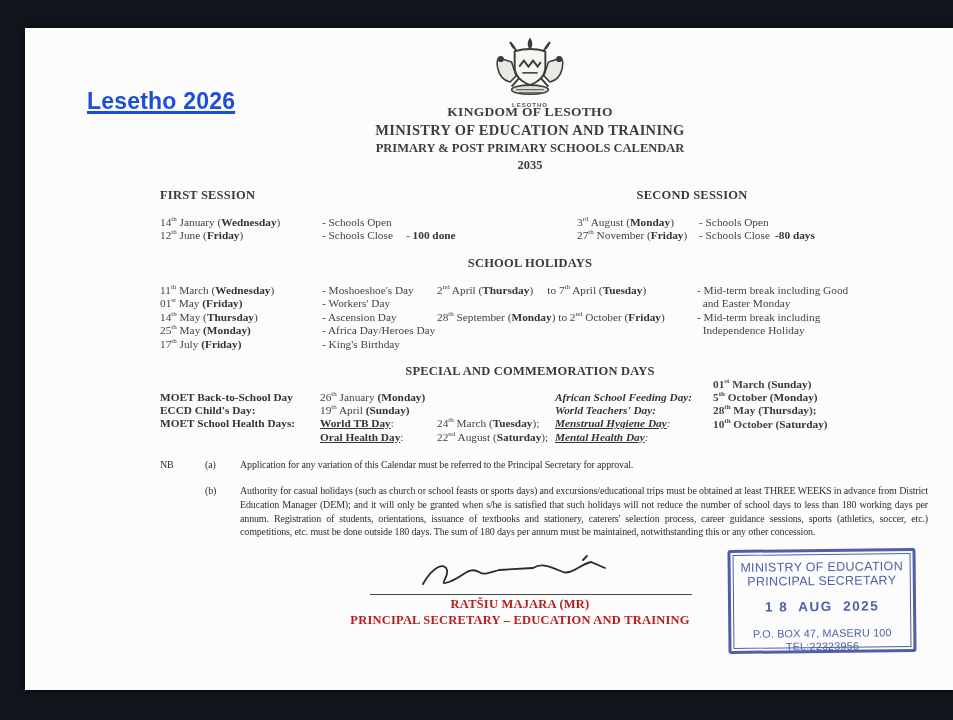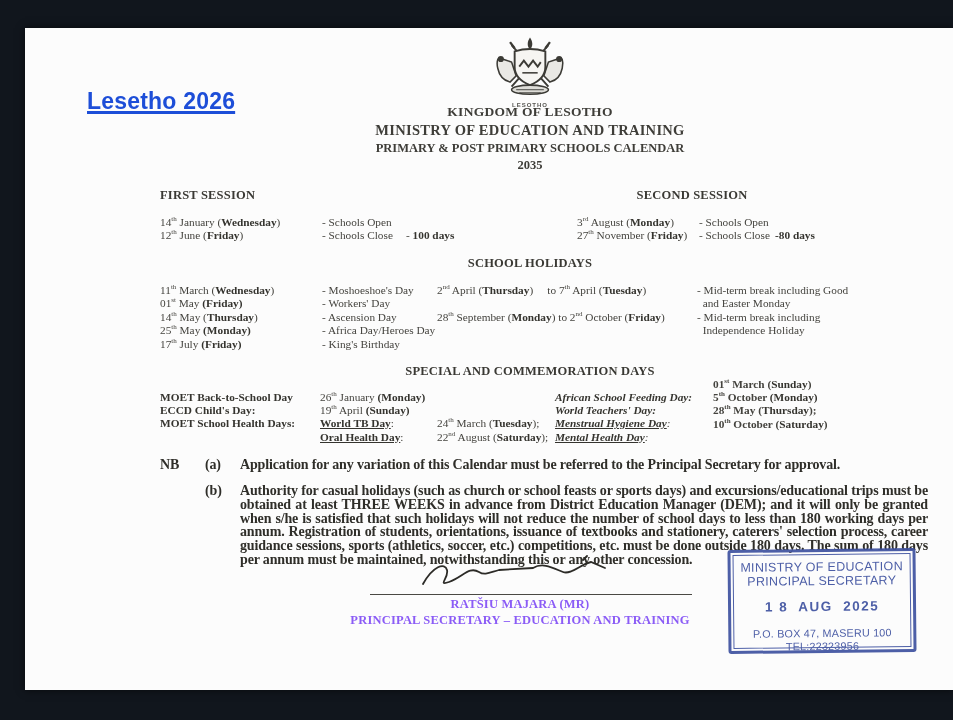--- a/index.html
+++ b/index.html
@@ -25,24 +25,24 @@
     cursor:pointer;letter-spacing:.2px;
   }
   .hdrblock{left:155px;width:700px;text-align:center;color:#3e3d38;}
   .h1{font-size:13.5px;font-weight:bold;letter-spacing:.3px;}
   .h2{font-size:14.5px;font-weight:bold;margin-top:2px;letter-spacing:.3px;}
   .h3{font-size:12.5px;font-weight:bold;margin-top:2px;}
   .h4{font-size:12.5px;font-weight:bold;margin-top:2px;}
   .sect{font-size:12.5px;font-weight:bold;color:#3a3934;letter-spacing:.2px;}
   .col .ln{height:13.4px;line-height:13.4px;white-space:nowrap;}
   .scol .ln{height:13.2px;line-height:13.2px;white-space:nowrap;}
-  .nbtxt{font-weight:bold;color:#2f2e29;font-size:14px;line-height:13.8px;
+  .nbtxt{font-weight:normal;color:#2f2e29;font-size:10px;line-height:13.8px;
          text-align:justify;letter-spacing:-.15px;}
   .signline{border-top:1.2px solid #4a4944;}
-  .signame{font-size:12.5px;font-weight:bold;color:#8b5cf6;text-align:center;letter-spacing:.2px;}
+  .signame{font-size:12.5px;font-weight:bold;color:#b91c1c;text-align:center;letter-spacing:.2px;}
   .stamp{
     border:3px solid;border-radius:3px;padding:2px;
     transform:rotate(-.6deg);opacity:.92;
   }
   .stamp-inner{
     border:1.5px solid;height:100%;box-sizing:border-box;
     font-family:"Liberation Sans", sans-serif;text-align:center;
   }
   .st1{font-size:12.5px;line-height:14px;padding-top:5px;letter-spacing:.3px;}
   .st-date{font-size:13.5px;letter-spacing:1.5px;margin-top:11px;font-weight:bold;}
@@ -91,21 +91,21 @@
   <div class="abs doc col" style="left:135px;top:188px;">
     <div class="ln">14<sup>th</sup> January (<b>Wednesday</b>)</div>
     <div class="ln">12<sup>th</sup> June (<b>Friday</b>)</div>
   </div>
   <div class="abs doc col" style="left:297px;top:188px;">
     <div class="ln">- Schools Open</div>
     <div class="ln">- Schools Close</div>
   </div>
   <div class="abs doc col" style="left:381px;top:188px;">
     <div class="ln"></div>
-    <div class="ln">- <b>100 days</b></div>
+    <div class="ln">- <b>100 done</b></div>
   </div>
 
   <div class="abs doc col" style="left:512px;top:188px;margin-left:40px;">
     <div class="ln">3<sup>rd</sup> August (<b>Monday</b>)</div>
     <div class="ln">27<sup>th</sup> November (<b>Friday</b>)</div>
   </div>
   <div class="abs doc col" style="left:674px;top:188px;">
     <div class="ln">- Schools Open</div>
     <div class="ln">- Schools Close</div>
   </div>

